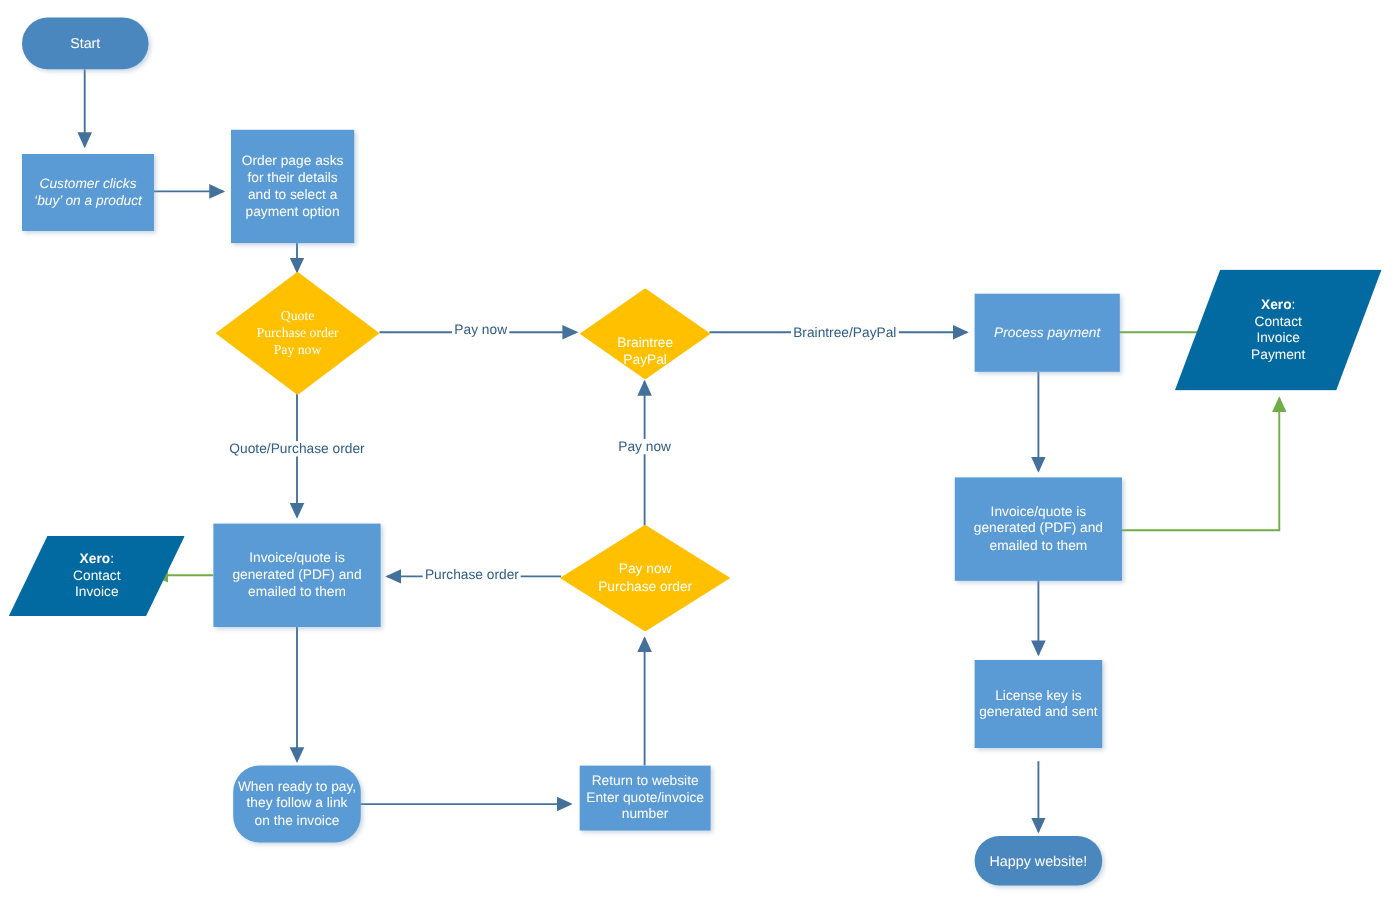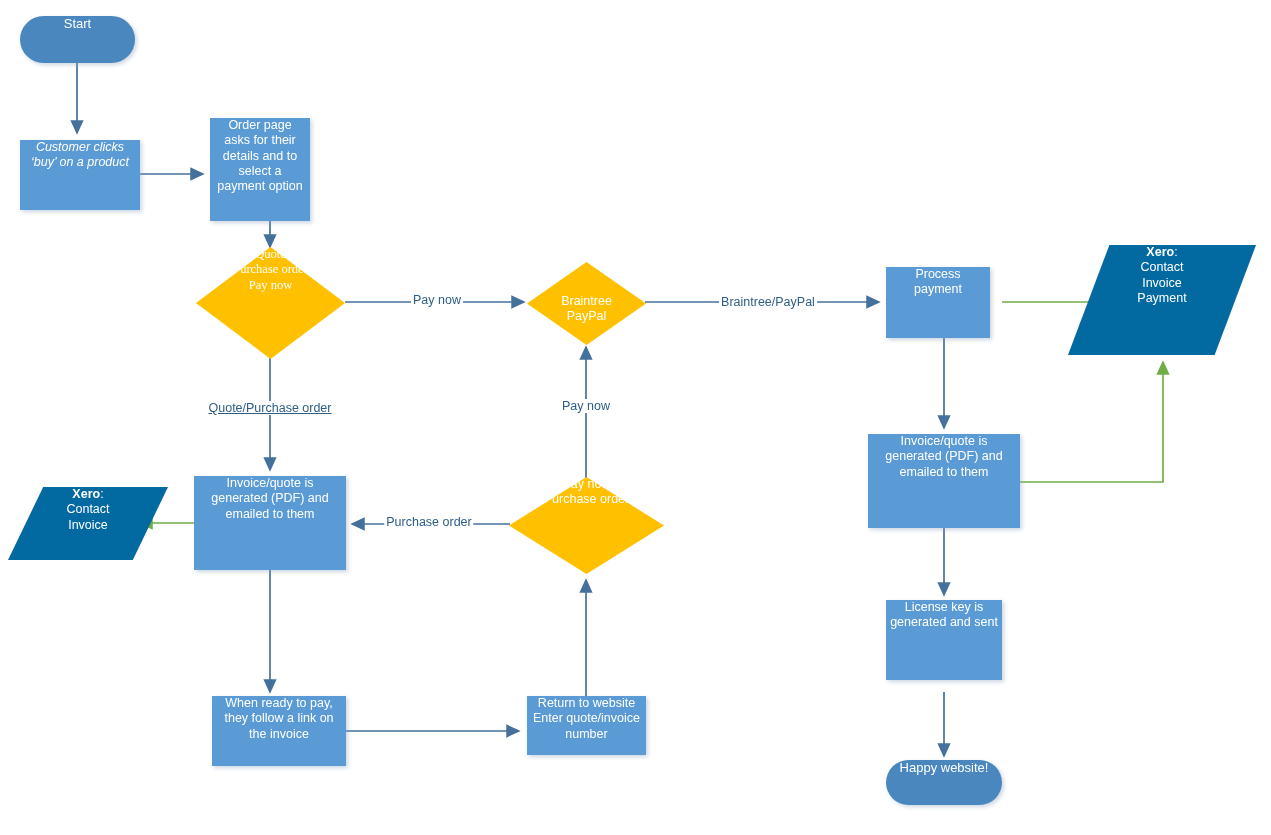--- a/index.html
+++ b/index.html
@@ -22,20 +22,21 @@
     position: absolute;
     left: 0;
     top: 0;
     width: 1271px;
     height: 835px;
     pointer-events: none;
   }
   .node {
     position: absolute;
     display: flex;
+    align-items: center;
     justify-content: center;
     text-align: center;
     color: #ffffff;
     line-height: 1.22;
     box-sizing: border-box;
     user-select: none;
   }
   .node .txt {
     padding: 0 4px;
     width: 100%;
@@ -138,36 +139,36 @@
   </svg>
 
   <div class="node term" style="left:20px; top:16px; width:115px; height:47px;">
     <span class="txt">Start</span>
   </div>
 
   <div class="node proc" style="left:20px; top:140px; width:120px; height:70px;font-style:italic;">
     <span class="txt">Customer clicks ‘buy’ on a product</span>
   </div>
 
-  <div class="node proc" style="left:210px; top:118px; width:100px; height:103px;">
+  <div class="node proc" style="left:210px; top:118px; width:112px; height:103px;">
     <span class="txt">Order page asks for their details and to select a payment option</span>
   </div>
 
   <div class="node decision" style="left:196px; top:247px; width:149px; height:112px;font-family:Liberation Serif, serif;">
     <span class="txt" style="white-space:pre-line;">Quote
 Purchase order
 Pay now</span>
   </div>
 
   <div class="node decision" style="left:527px; top:262px; width:119px; height:83px;">
     <span class="txt" style="white-space:pre-line;margin-top:32px;">Braintree
 PayPal</span>
   </div>
 
-  <div class="node proc" style="left:886px; top:267px; width:104px; height:71px;">
+  <div class="node proc" style="left:886px; top:267px; width:132px; height:71px;font-style:italic;">
     <span class="txt">Process payment</span>
   </div>
 
   <div class="node data-shape" style="left:1068px; top:245px; width:188px; height:110px;">
     <span class="txt" style="white-space:pre-line;"><b>Xero</b><span>:
 Contact
 Invoice
 Payment</span></span>
   </div>
 
@@ -191,31 +192,31 @@
     <span class="txt" style="white-space:pre-line;"><b>Xero</b><span>:
 Contact
 Invoice</span></span>
   </div>
 
   <div class="node decision" style="left:509px; top:477px; width:155px; height:97px;">
     <span class="txt" style="white-space:pre-line;">Pay now
 Purchase order</span>
   </div>
 
-  <div class="node proc" style="left:212px; top:696px; width:134px; height:70px;">
+  <div class="node proc" style="left:212px; top:696px; width:116px; height:70px;border-radius:24px;">
     <span class="txt">When ready to pay, they follow a link on the invoice</span>
   </div>
 
   <div class="node proc" style="left:527px; top:696px; width:119px; height:59px;">
     <span class="txt">Return to website Enter quote/invoice number</span>
   </div>
 
   <div class="edge-label center" style="left:437px; top:293px;">Pay now</div>
 
   <div class="edge-label center" style="left:768px; top:295px;">Braintree/PayPal</div>
 
-  <div class="edge-label center" style="left:270px; top:401px;text-decoration:underline;">Quote/Purchase order</div>
+  <div class="edge-label center" style="left:270px; top:401px;">Quote/Purchase order</div>
 
   <div class="edge-label center" style="left:586px; top:399px;">Pay now</div>
 
   <div class="edge-label center" style="left:429px; top:515px;">Purchase order</div>
 
 </div>
 
 </body></html>

